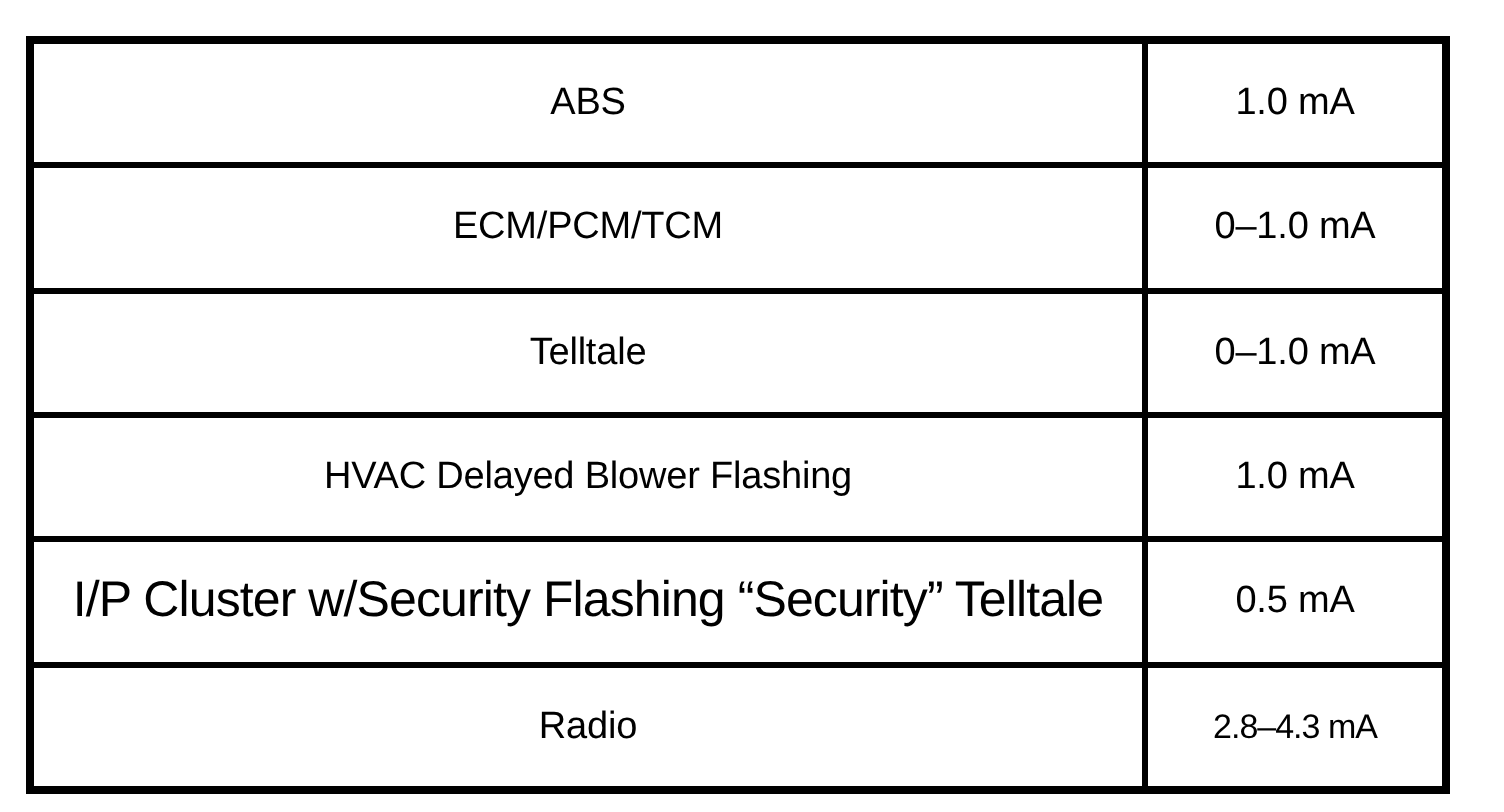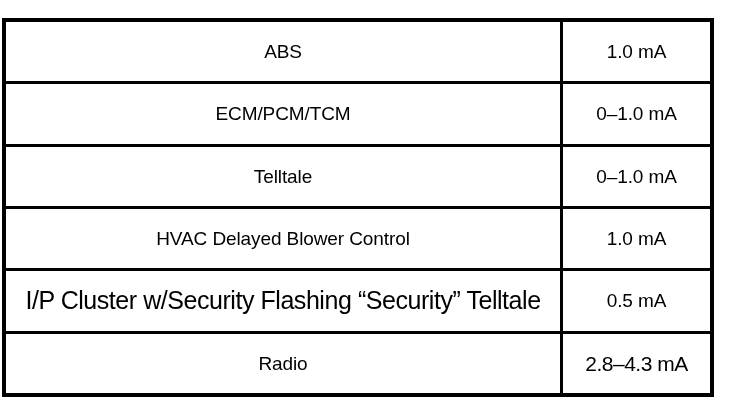--- a/index.html
+++ b/index.html
@@ -18,21 +18,21 @@
   .page {
     position: relative;
     width: 752px;
     height: 406px;
     background: #ffffff;
   }
 
   
   .current-table {
     position: absolute;
-    left: 3px;
+    left: 14px;
     top: 19px;
     width: 701px;
     height: 377px;
     border-collapse: collapse;
     table-layout: fixed;
     background: #ffffff;
   }
 
   .current-table td {
     border: 3px solid #000000;
@@ -69,21 +69,21 @@
 
   
   .tight .cell-text {
     letter-spacing: -0.45px;
     font-size: 25px;
     padding: 0 1px;
   }
 
   .tight-value .cell-text {
     letter-spacing: -0.5px;
-    font-size: 21px;
+    font-size: 17px;
     padding: 0 1px;
   }
 </style>
 </head>
 <body>
 
 <div class="page">
 
   <table class="current-table">
     <tbody>
@@ -112,21 +112,21 @@
         <td class="col-component">
           <span class="cell-text">Telltale</span>
         </td>
         <td class="col-value">
           <span class="cell-text">0–1.0 mA</span>
         </td>
       </tr>
 
       <tr>
         <td class="col-component">
-          <span class="cell-text">HVAC Delayed Blower Control</span>
+          <span class="cell-text">HVAC Delayed Blower Flashing</span>
         </td>
         <td class="col-value">
           <span class="cell-text">1.0 mA</span>
         </td>
       </tr>
 
       <tr>
         <td class="col-component tight">
           <span class="cell-text">I/P Cluster w/Security Flashing “Security” Telltale</span>
         </td>

